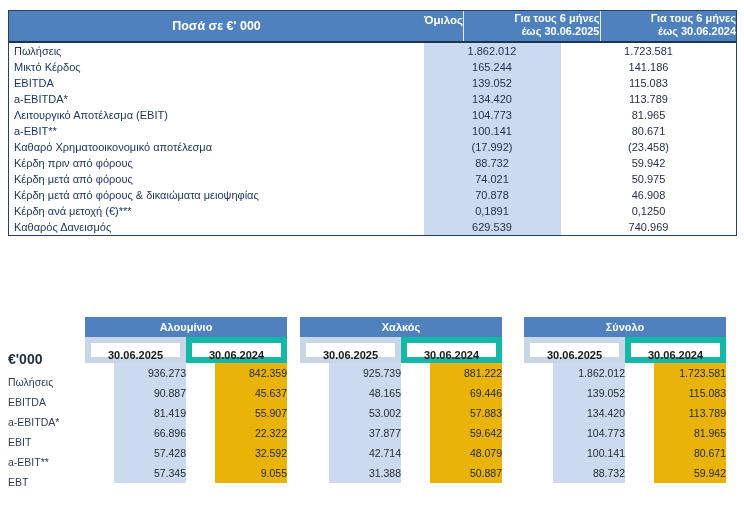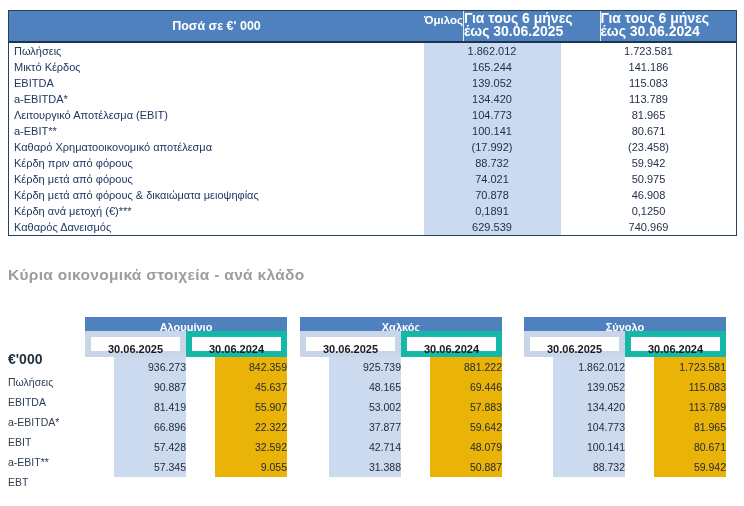--- a/index.html
+++ b/index.html
@@ -6,40 +6,40 @@
   body { background:#fff; font-family:"Liberation Sans","DejaVu Sans",sans-serif; }
   .page { position:relative; width:744px; height:506px; background:#ffffff; overflow:hidden; }
 
   
   .gt { position:absolute; left:8px; top:10px; width:729px; border:1px solid #24415f; }
   .gt-head { display:grid; grid-template-columns:415px 136px 1fr; background:#4E81BD; color:#fff; border-bottom:2px solid #1c3least; border-bottom:2px solid #1c3550; }
   .gt-corner { grid-column:1; display:flex; align-items:center; justify-content:center; font-weight:bold; font-size:12.5px; }
   .gt-group-area { grid-column:2 / span 2; display:flex; }
   .gt-group { text-align:center; font-weight:bold; font-size:11.5px; padding-top:2px; height:16px; line-height:14px; }
   .gt-subcols { display:flex; flex:1; }
-  .gt-subcol { flex:1; border-left:1px solid rgba(255,255,255,0.85); text-align:left; font-weight:bold; font-size:14px; line-height:13px; padding:1px 0 3px 0; }
+  .gt-subcol { flex:1; border-left:1px solid rgba(255,255,255,0.85); text-align:right; font-weight:bold; font-size:11px; line-height:13px; padding:1px 0 3px 0; }
   .gt-subcol span { display:block; }
   .gt-body { background:#fff; }
   .gt-row { display:grid; grid-template-columns:415px 136px 1fr; height:16px; line-height:16px; font-size:11px; color:#1F3760; }
   .gt-label { padding-left:5px; white-space:nowrap; overflow:hidden; }
   .gt-v25 { background:#CBDAEF; text-align:center; color:#22324a; }
   .gt-v24 { text-align:center; border-left:1px solid #cfd6de; color:#22324a; }
 
   
   .seg-heading { position:absolute; left:8px; top:266px; font-size:15.5px; font-weight:bold; color:#9D9D9D; letter-spacing:0.3px; }
 
   
   .seg-wrap { position:absolute; left:8px; top:317px; display:flex; align-items:flex-start; }
   .seg-labels { width:77px; font-size:10.5px; color:#2d3e50; }
   .seg-unit { height:26px; line-height:26px; margin-top:29px; font-weight:bold; font-size:14px; color:#1f2e3d; }
   .seg-rowlabel { height:20px; line-height:20px; white-space:nowrap; }
   .seg-table { width:202px; }
   .seg-t2 { margin-left:13px; }
   .seg-t3 { margin-left:22px; }
-  .seg-title { background:#4E81BD; color:#fff; font-weight:bold; font-size:11px; text-align:center; height:14px; line-height:20px; }
+  .seg-title { background:#4E81BD; color:#fff; font-weight:bold; font-size:11px; text-align:center; height:20px; line-height:20px; }
   .seg-colheads { display:flex; height:26px; }
   .seg-colheads > div { flex:1; background:#fff; border:6px solid #14b8a6; font-weight:bold; font-size:11px; color:#1a1a1a; text-align:center; line-height:24px; }
   .seg-colheads > div:first-child { border-color:#c9d6e8; }
   .seg-body { display:grid; grid-template-columns:1fr 1fr; }
   .seg-cell { height:20px; line-height:20px; text-align:right; font-size:10.5px; color:#242c35;margin-left:29px; }
   .seg-c25 { background:#CBDAEF; }
   .seg-c24 { background:#eab308; }
 </style>
 </head>
 <body>
@@ -120,21 +120,20 @@
         <div class="gt-v24">0,1250</div>
       </div>
       <div class="gt-row">
         <div class="gt-label">Καθαρός Δανεισμός</div>
         <div class="gt-v25">629.539</div>
         <div class="gt-v24">740.969</div>
       </div>
     </div>
   </div>
 
-  <div class="seg-heading">Κύρια οικονομικά στοιχεία - ανά κλάδο</div>
 
   <div class="seg-wrap">
 
     <div class="seg-labels">
       <div class="seg-unit">€'000</div>
       <div class="seg-rowlabel">Πωλήσεις</div>
       <div class="seg-rowlabel">EBITDA</div>
       <div class="seg-rowlabel">a-EBITDA*</div>
       <div class="seg-rowlabel">EBIT</div>
       <div class="seg-rowlabel">a-EBIT**</div>

